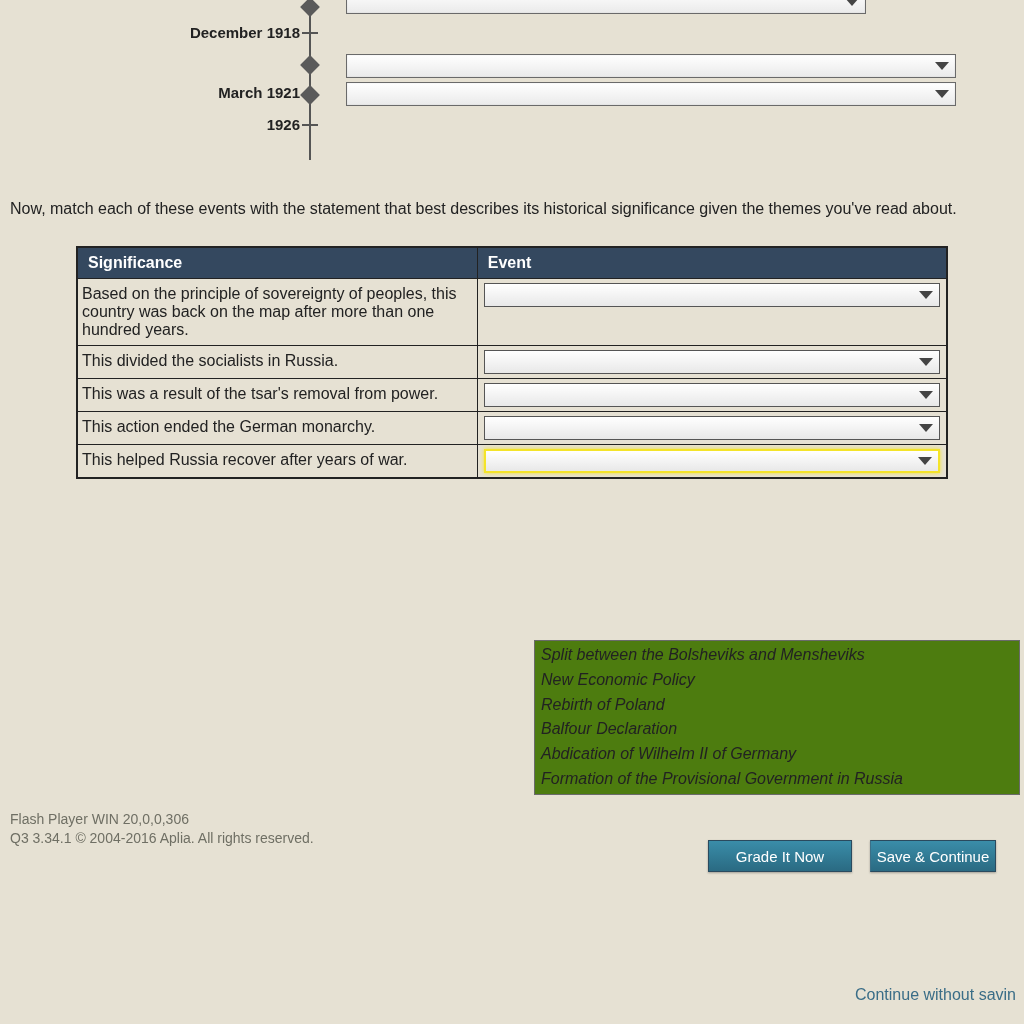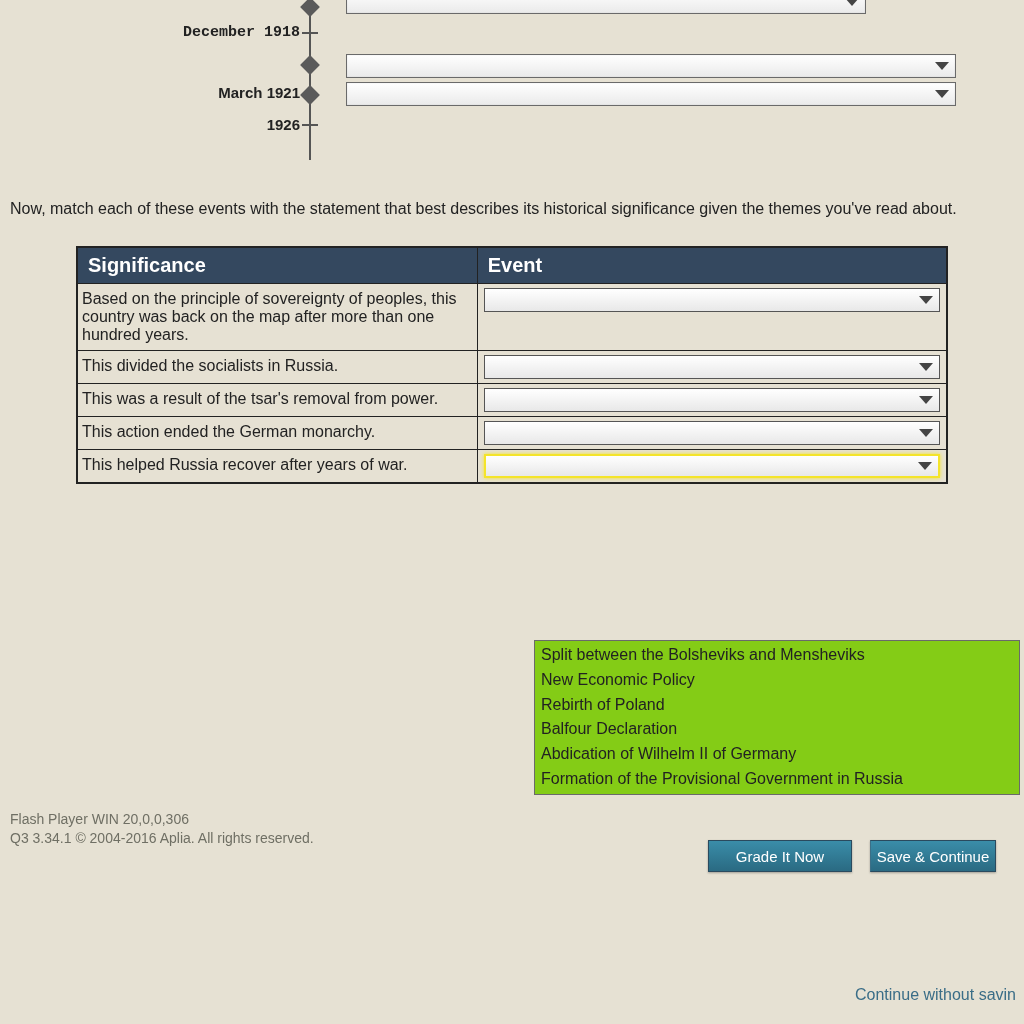--- a/index.html
+++ b/index.html
@@ -81,21 +81,21 @@
     border-collapse: collapse;
     width: 100%;
   }
   th {
     background: #34485f;
     color: #fff;
     text-align: left;
     font-weight: bold;
     padding: 6px 10px;
     border: 1px solid #222;
-    font-size: 20px;
+    font-size: 16px;
   }
   td {
     border: 1px solid #222;
     padding: 6px 4px;
     vertical-align: top;
     font-size: 16px;
     background: #e6e1d3;
   }
   td.evcell { padding: 4px 6px; width:54%;}
   .cellselect {
@@ -107,25 +107,26 @@
   .cellselect.hl {
     border: 2px solid #f4e42a;
     box-shadow: 0 0 4px #f4e42a;
   }
   .optlist {
     position: absolute;
     left: 534px;
     top: 640px;
     width: 486px;
     border: 1px solid #6a6a6a;
-    background: #84cc16;
+    background: #4d7c0f;
     font-size: 16px;
     line-height: 1.55;
     padding: 2px 6px;
     z-index: 10;
+    font-style: italic;
   }
   .footer-info {
     position: absolute;
     left: 10px;
     top: 810px;
     font-size: 14px;
     color: #6f6f64;
     line-height: 1.35;
   }
   .btn {
@@ -155,21 +156,21 @@
 
 <div class="timeline-area">
   <div class="vline"></div>
 
   <div class="diamond" style="top:0px;"></div>
   <div class="ddbox" style="left:346px;top:-10px;width:520px;">
       <div class="ddarrow"></div>
     </div>
 
   <div class="tick" style="top:32px;"></div>
-  <div class="tlabel" style="top:24px;font-family:Liberation Mono, monospace;">December 1918</div>
+  <div class="tlabel" style="top:24px;">December 1918</div>
 
   <div class="diamond" style="top:58px;"></div>
   <div class="ddbox" style="left:346px;top:54px;width:610px;">
       <div class="ddarrow"></div>
     </div>
 
   <div class="diamond" style="top:88px;"></div>
   <div class="tlabel" style="top:84px;">March 1921</div>
   <div class="ddbox" style="left:346px;top:82px;width:610px;">
       <div class="ddarrow"></div>

